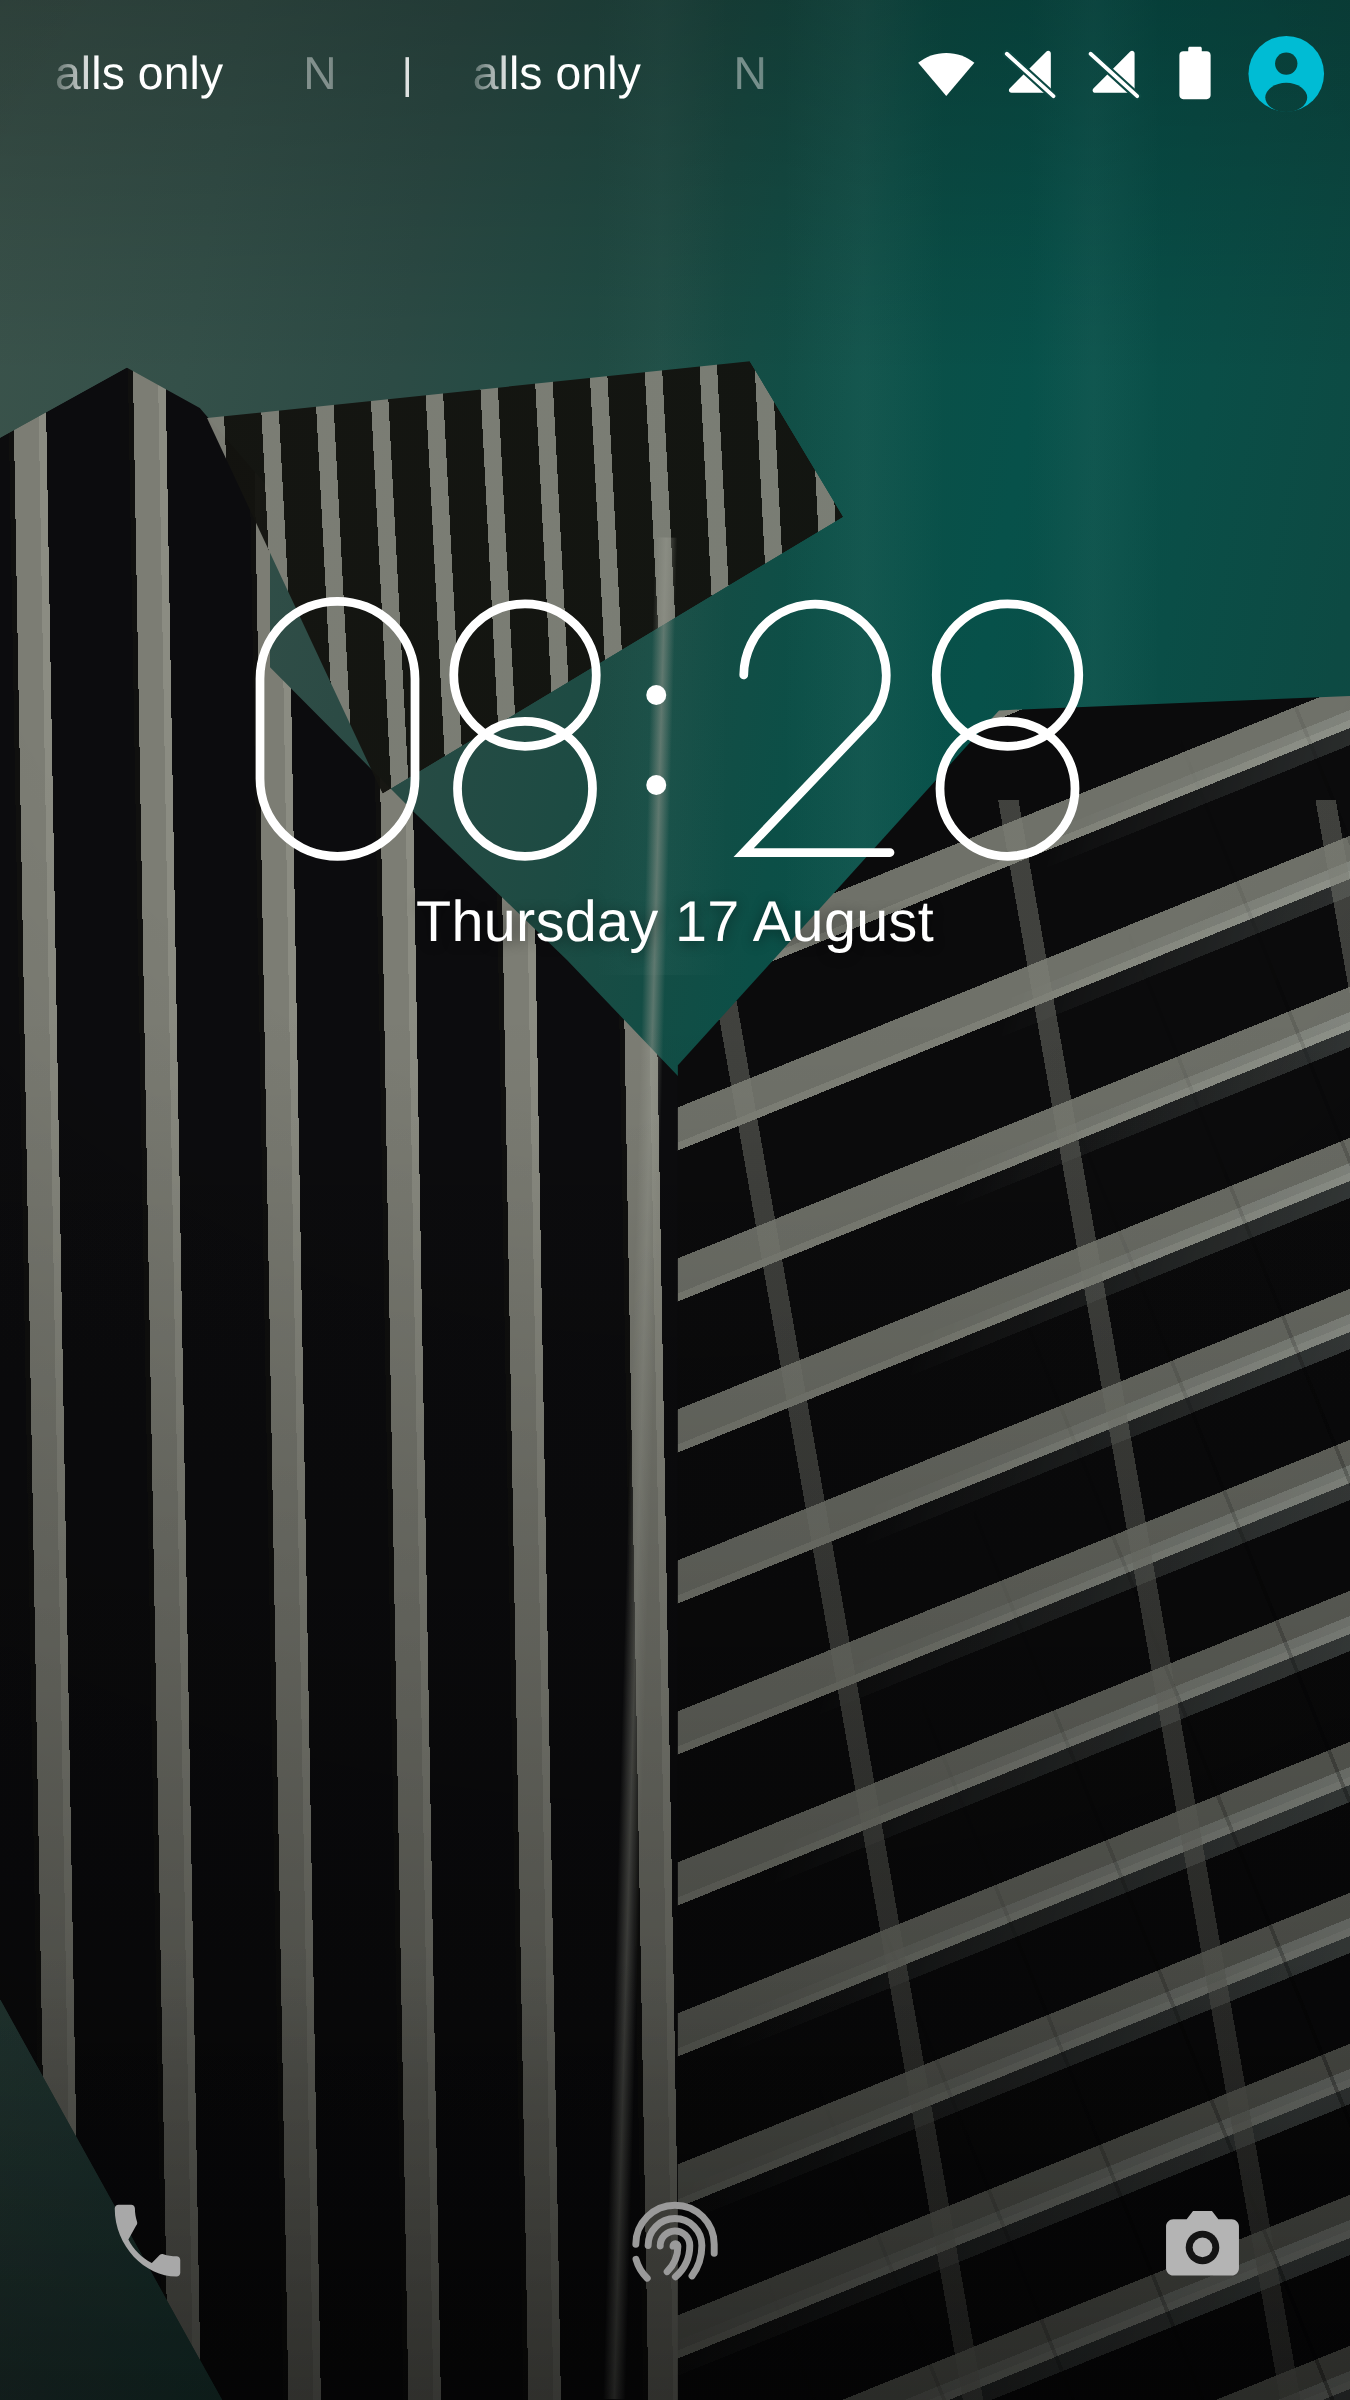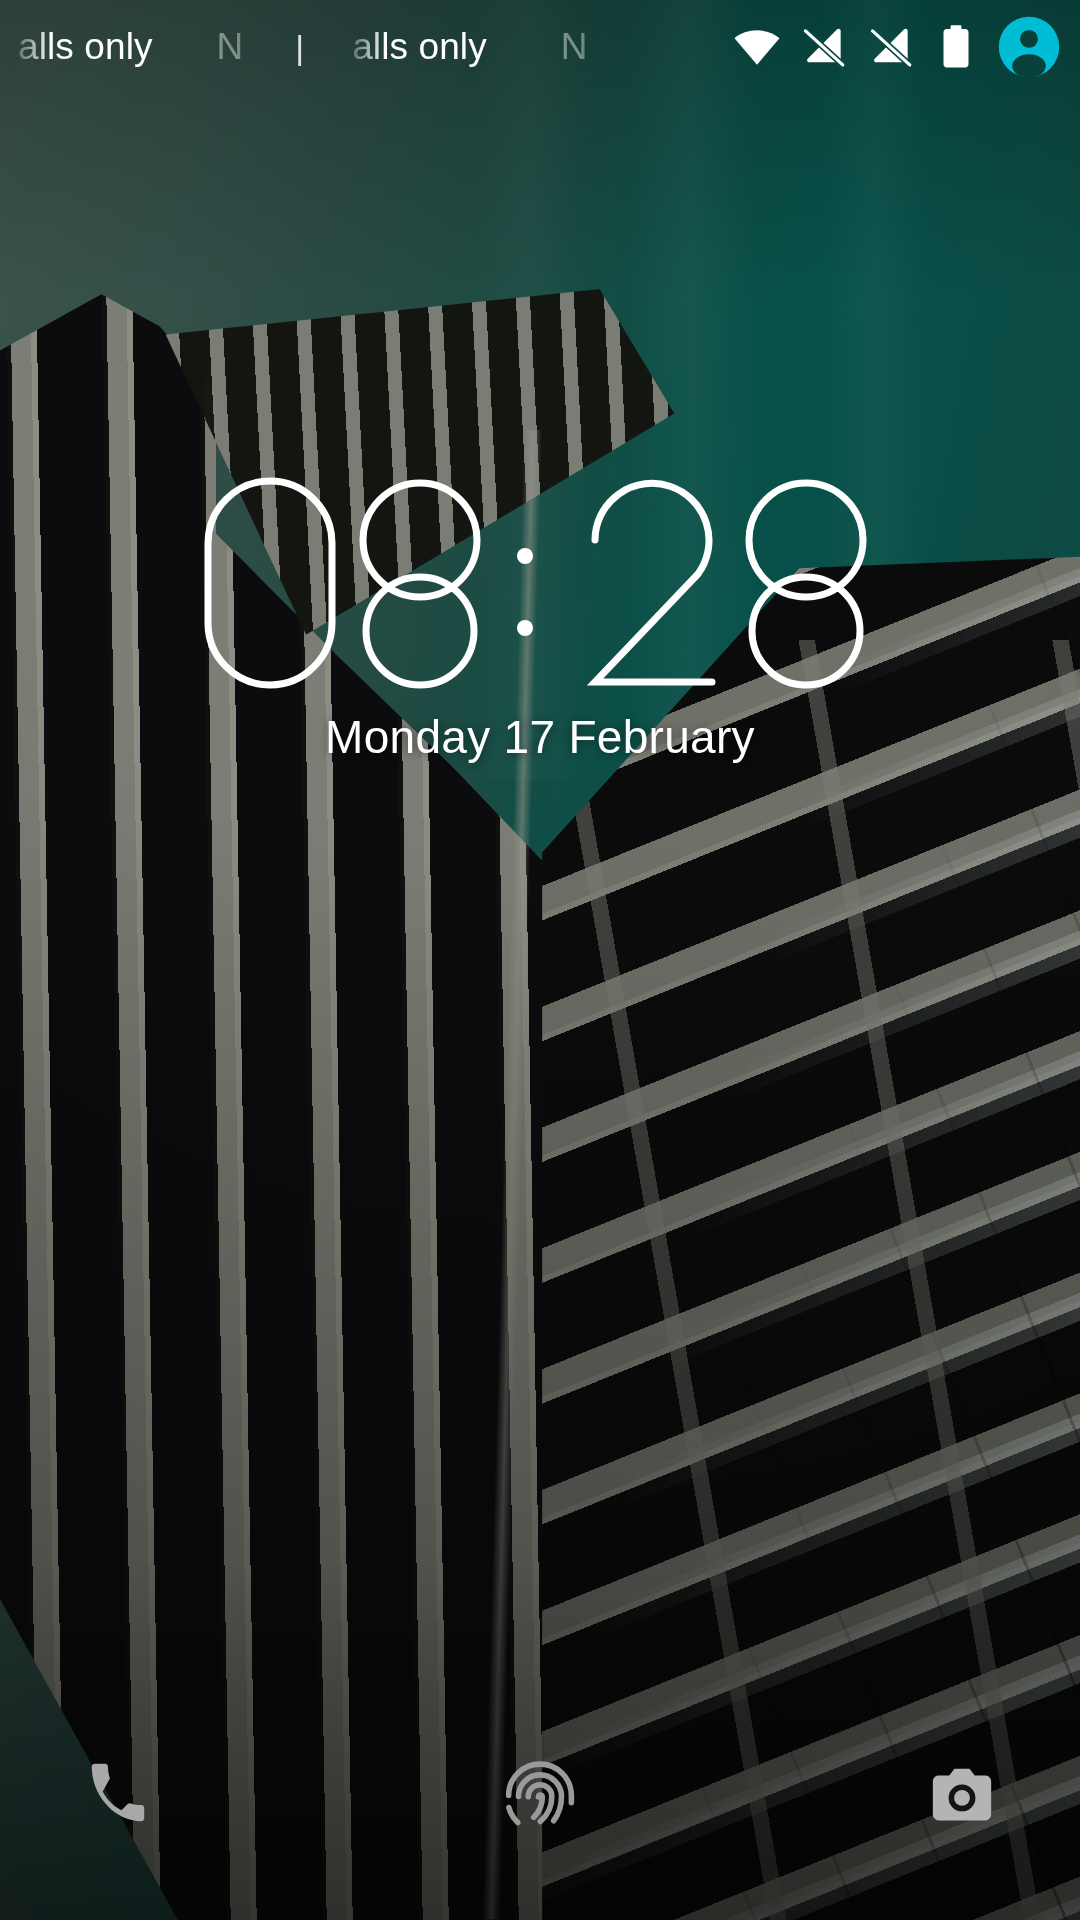--- a/index.html
+++ b/index.html
@@ -178,24 +178,24 @@
     pointer-events:none;
   }
   .bottom-scrim{
     position:absolute; left:0; bottom:0; width:100%; height:360px;
     background:linear-gradient(0deg, rgba(0,0,0,.30), rgba(0,0,0,0));
     pointer-events:none;
   }
 
   
   .status-bar{
-    position:absolute; left:0; top:4px;
+    position:absolute; left:0; top:16px;
     width:100%; height:86px;
     display:flex; align-items:center;
-    padding:0 18px 0 18px;
+    padding:0 18px 0 44px;
     z-index:40;
     justify-content:space-between;
   }
   .carrier-zone{
     flex:1;
     display:flex; align-items:center;
     overflow:hidden;
     white-space:nowrap;
   }
   .carrier-text{
@@ -355,21 +355,21 @@
         <circle cx="330" cy="88" r="8" fill="#ffffff" stroke="none"></circle>
         <circle cx="330" cy="160" r="8" fill="#ffffff" stroke="none"></circle>
 
         <path d="M400 72 a57 57 0 1 1 103 34 L400 214 L517 214"></path>
 
         <circle cx="611" cy="72" r="57"></circle>
         <circle cx="611" cy="163" r="54"></circle>
       </g>
     </svg>
 
-    <div class="date-text">Monday 17 February</div>
+    <div class="date-text">Thursday 17 August</div>
   </div>
 
   <div class="bottom-bar">
 
     <div class="shortcut">
       <svg width="68" height="68" viewBox="0 0 24 24">
         <path fill="#a8a8a8" d="M6.6 10.8c1.45 2.85 3.78 5.17 6.62 6.62l2.21-2.21c.28-.28.69-.37 1.05-.25 1.17.39 2.43.6 3.72.6.58 0 1.05.47 1.05 1.05V20.2c0 .58-.47 1.05-1.05 1.05C11.3 21.25 2.75 12.7 2.75 2.05 2.75 1.47 3.22 1 3.8 1h3.6c.58 0 1.05.47 1.05 1.05 0 1.3.21 2.55.6 3.72.12.36.03.77-.25 1.05L6.6 10.8z"></path>
       </svg>
     </div>
 

